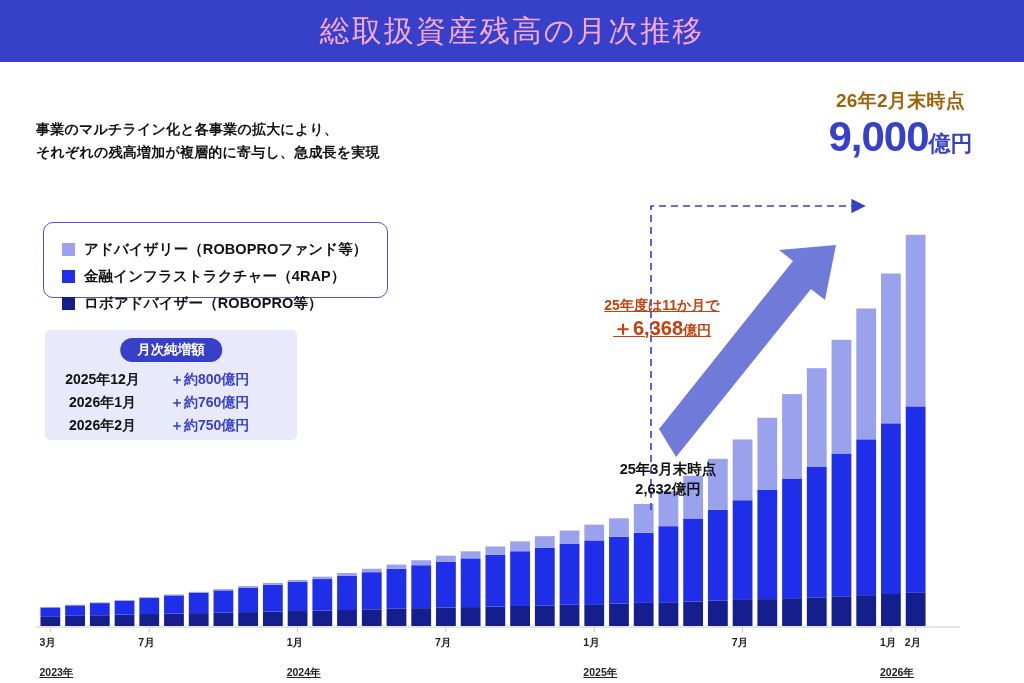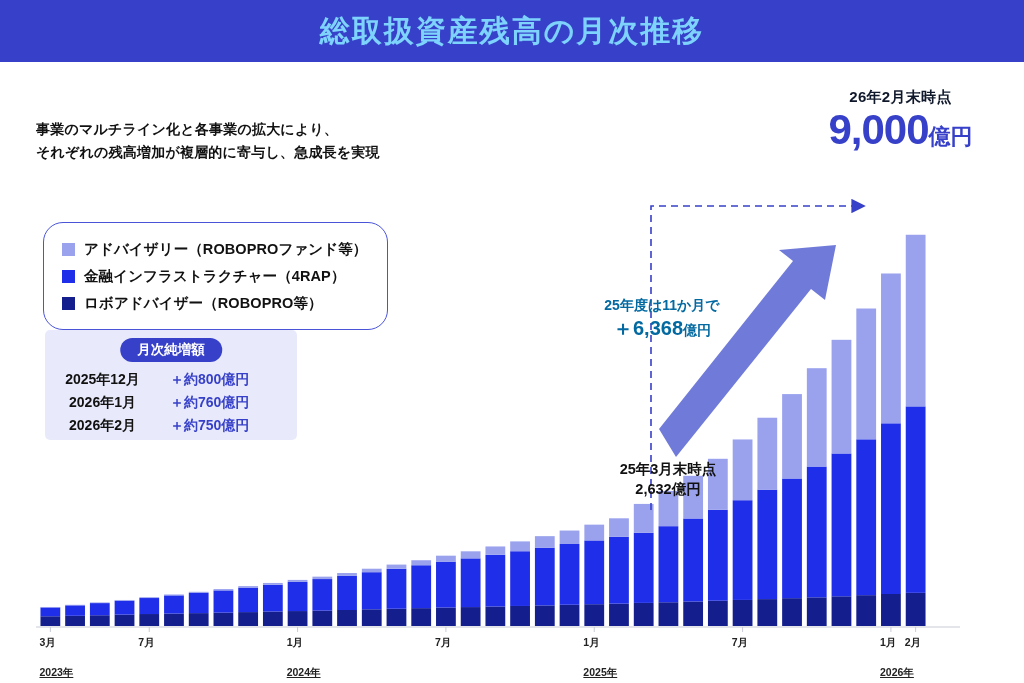--- a/index.html
+++ b/index.html
@@ -12,34 +12,34 @@
   }
   #page { position: relative; width: 1024px; height: 683px; background: #fff; }
 
   
   .titlebar {
     position: absolute; left: 0; top: 0; width: 1024px; height: 62px;
     background: #3740C8;
     display: flex; align-items: center; justify-content: center;
   }
   .titlebar .title {
-    color: #7dd3fc; font-size: 30px; font-weight: 700; letter-spacing: 2px;
+    color: #f9a8d4; font-size: 30px; font-weight: 400; letter-spacing: 2px;
   }
 
   
   .headline {
     position: absolute; left: 36px; top: 118px; width: 600px;
     color: #111111; font-size: 14px; font-weight: 700; line-height: 1.62;
     letter-spacing: .2px; white-space: pre-line;
   }
 
   
   .legend {
-    position: absolute; left: 43px; top: 222px; width: 345px; height: 108px;
-    border: 1.4px solid #4A54D8; border-radius: 20px; background: #ffffff;
+    position: absolute; left: 43px; top: 222px; width: 345px; height: 76px;
+    border: 1.4px solid #4A54D8; border-radius: 10px; background: #ffffff;
     padding: 13px 0 0 18px;
   }
   .legend-row { display: flex; align-items: center; height: 27px; }
   .legend-sw { width: 13px; height: 13px; margin-right: 9px; flex: 0 0 auto; }
   .legend-label { font-size: 14.5px; font-weight: 700; color: #111; letter-spacing: .1px; }
 
   
   .netpanel {
     position: absolute; left: 45px; top: 330px; width: 252px; height: 110px;
     background: #E8EAFB; border-radius: 5px;
@@ -49,30 +49,30 @@
     background: #3740C8; color: #fff; font-size: 13.5px; font-weight: 700;
     border-radius: 12px; padding: 3px 17px; white-space: nowrap;
   }
   .netpanel-rows { position: absolute; top: 38px; left: 0; width: 100%; }
   .net-row { display: flex; height: 23px; align-items: center; }
   .net-month { width: 125px; text-align: center; font-size: 14px; font-weight: 700; color: #111; padding-right: 10px; }
   .net-amt { font-size: 14px; font-weight: 700; color: #3740C8; }
 
   
   .callout { position: absolute; right: 16px; top: 88px; width: 215px; text-align: center; }
-  .callout-sub { font-size: 15px; font-weight: 700; color: #0f172a; letter-spacing: .3px; }
+  .callout-sub { font-size: 19px; font-weight: 700; color: #a16207; letter-spacing: .3px; }
   .callout-main { margin-top: 2px; line-height: 1; white-space: nowrap; }
   .callout-num { font-size: 42px; font-weight: 700; color: #3740C8; letter-spacing: -1px; }
   .callout-unit { font-size: 22px; font-weight: 700; color: #3740C8; }
   .callout-break { font-size: 21px; font-weight: 700; color: #3740C8; margin-top: -2px; }
 
   
   .midnote {
     position: absolute; left: 572px; top: 296px; width: 180px; text-align: center;
-    color: #0369a1; line-height: 1.35;
+    color: #c2410c; line-height: 1.35; text-decoration: underline;
   }
   .midnote-l1 { font-size: 14px; font-weight: 700; }
   .midnote-l2 { font-size: 14px; font-weight: 700; }
   .midnote-big { font-size: 20px; font-weight: 700; }
 
   
   .basenote {
     position: absolute; left: 588px; top: 460px; width: 160px; text-align: center;
     color: #111; line-height: 1.35;
   }

